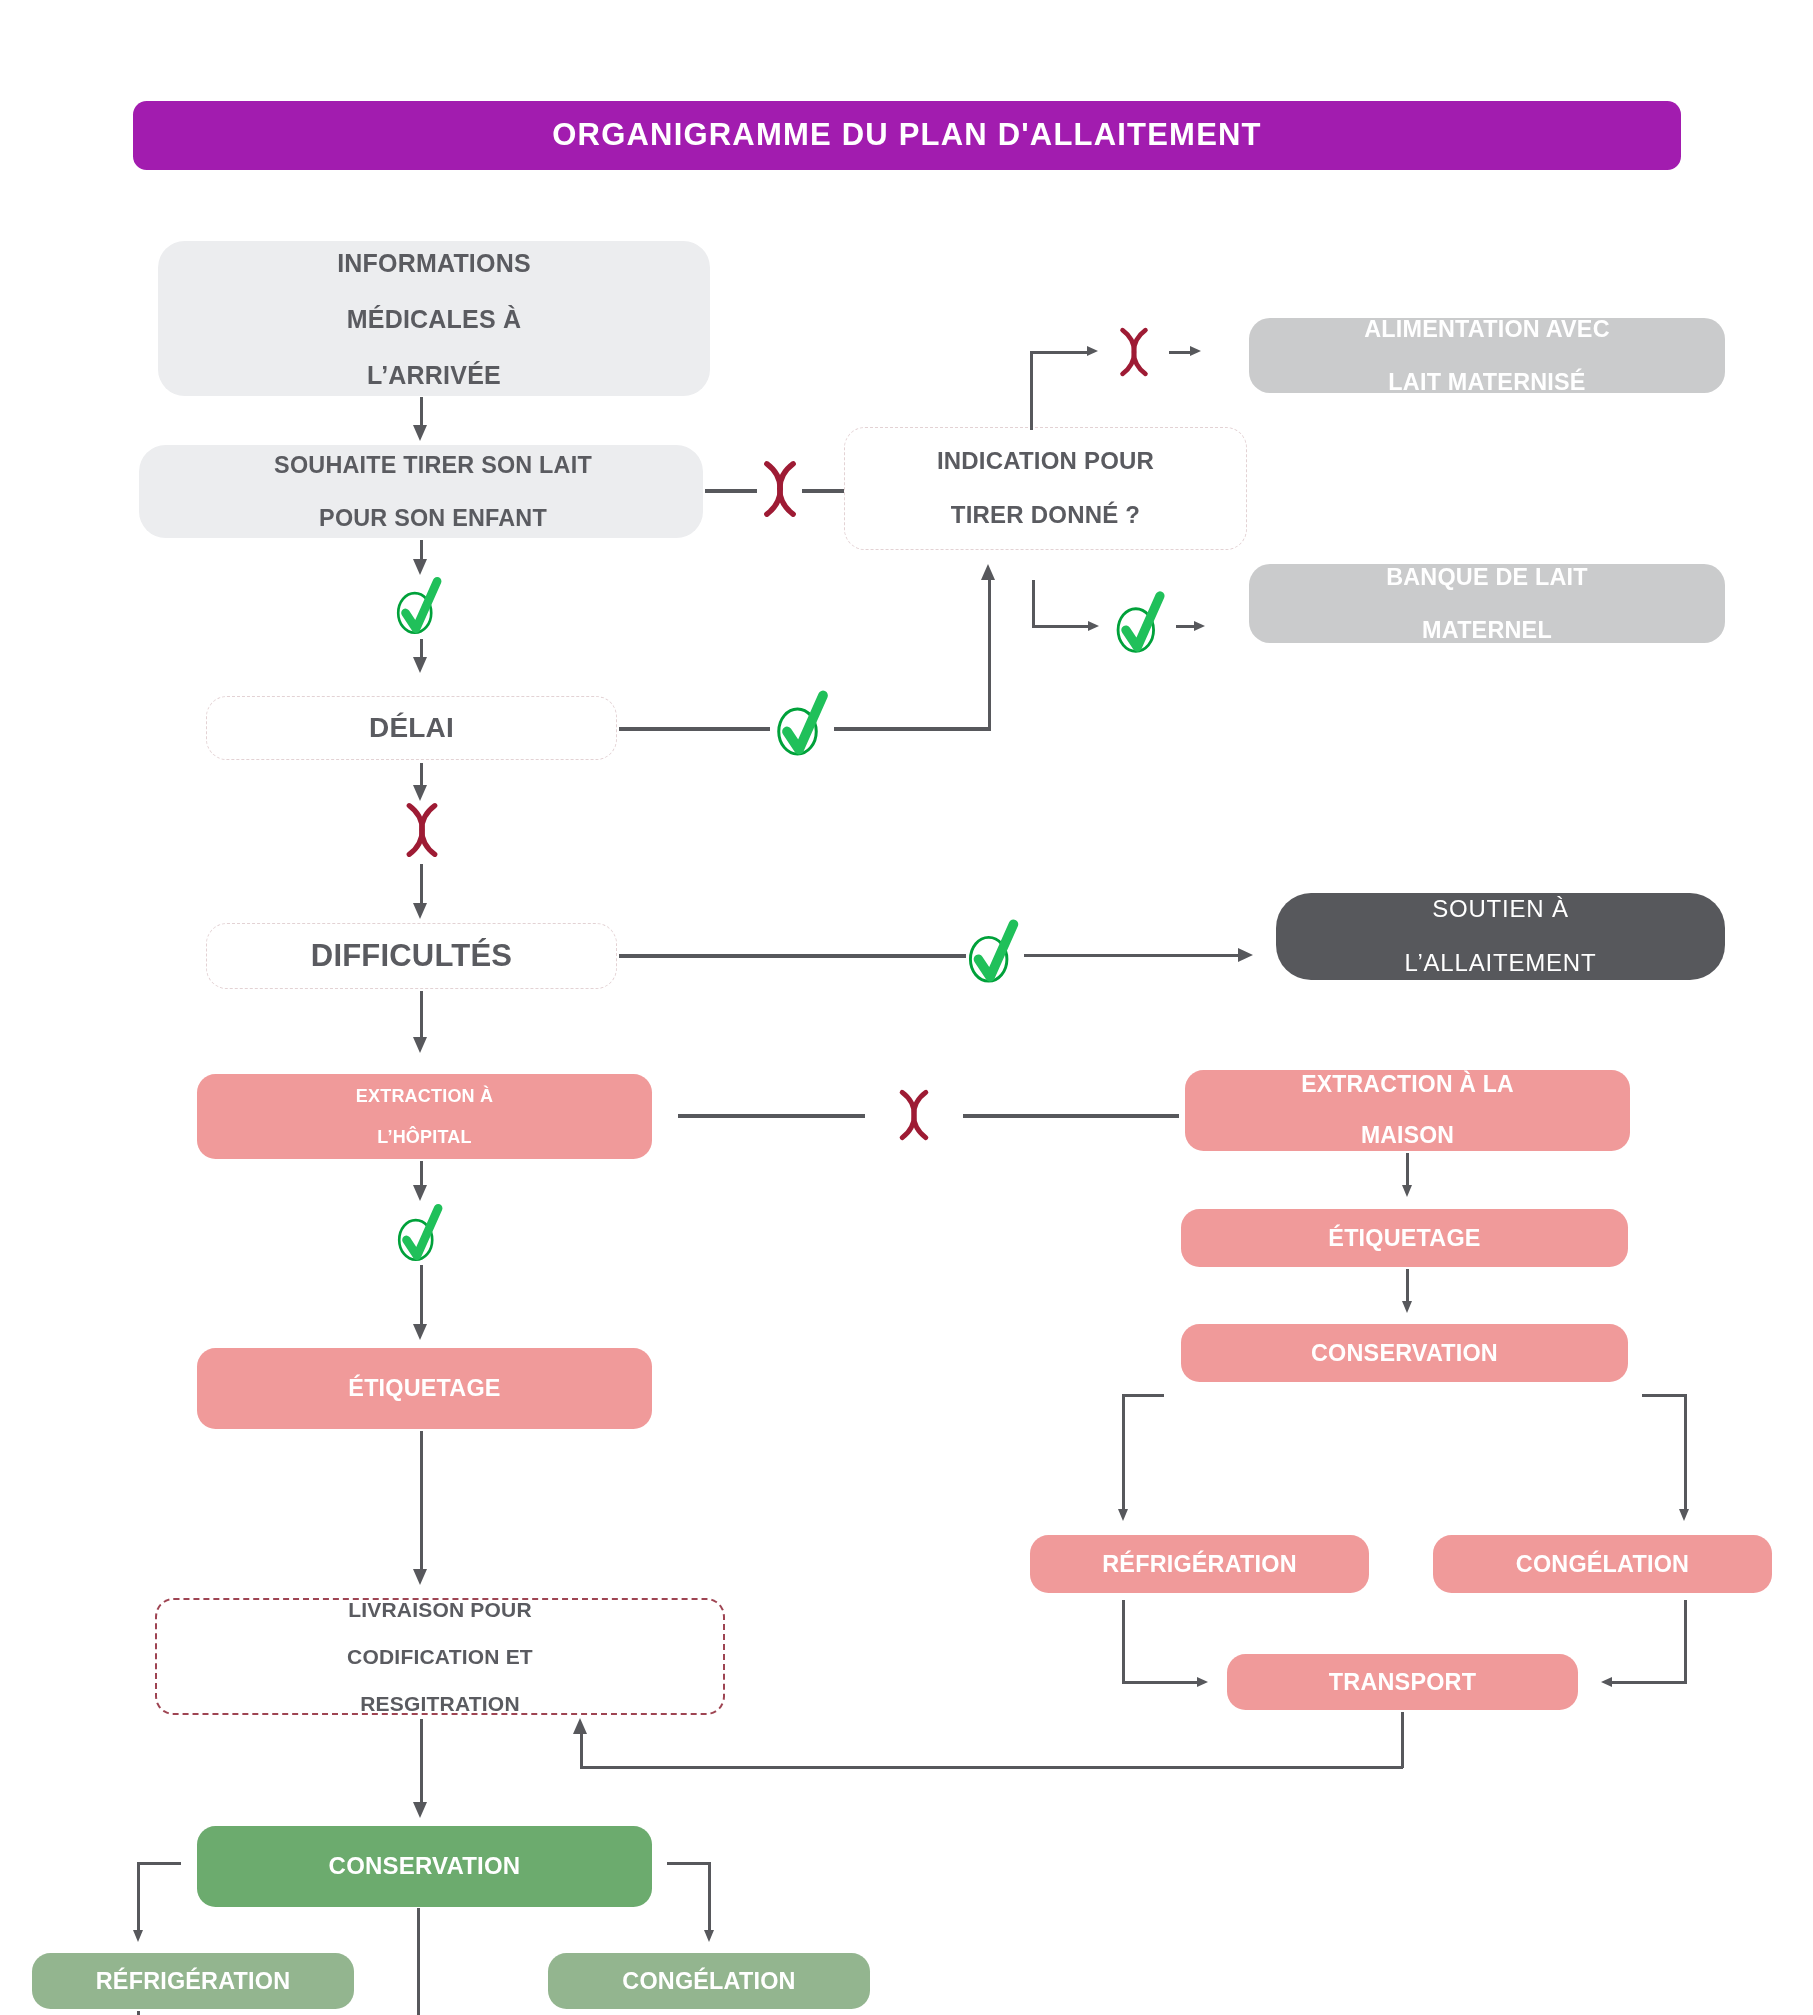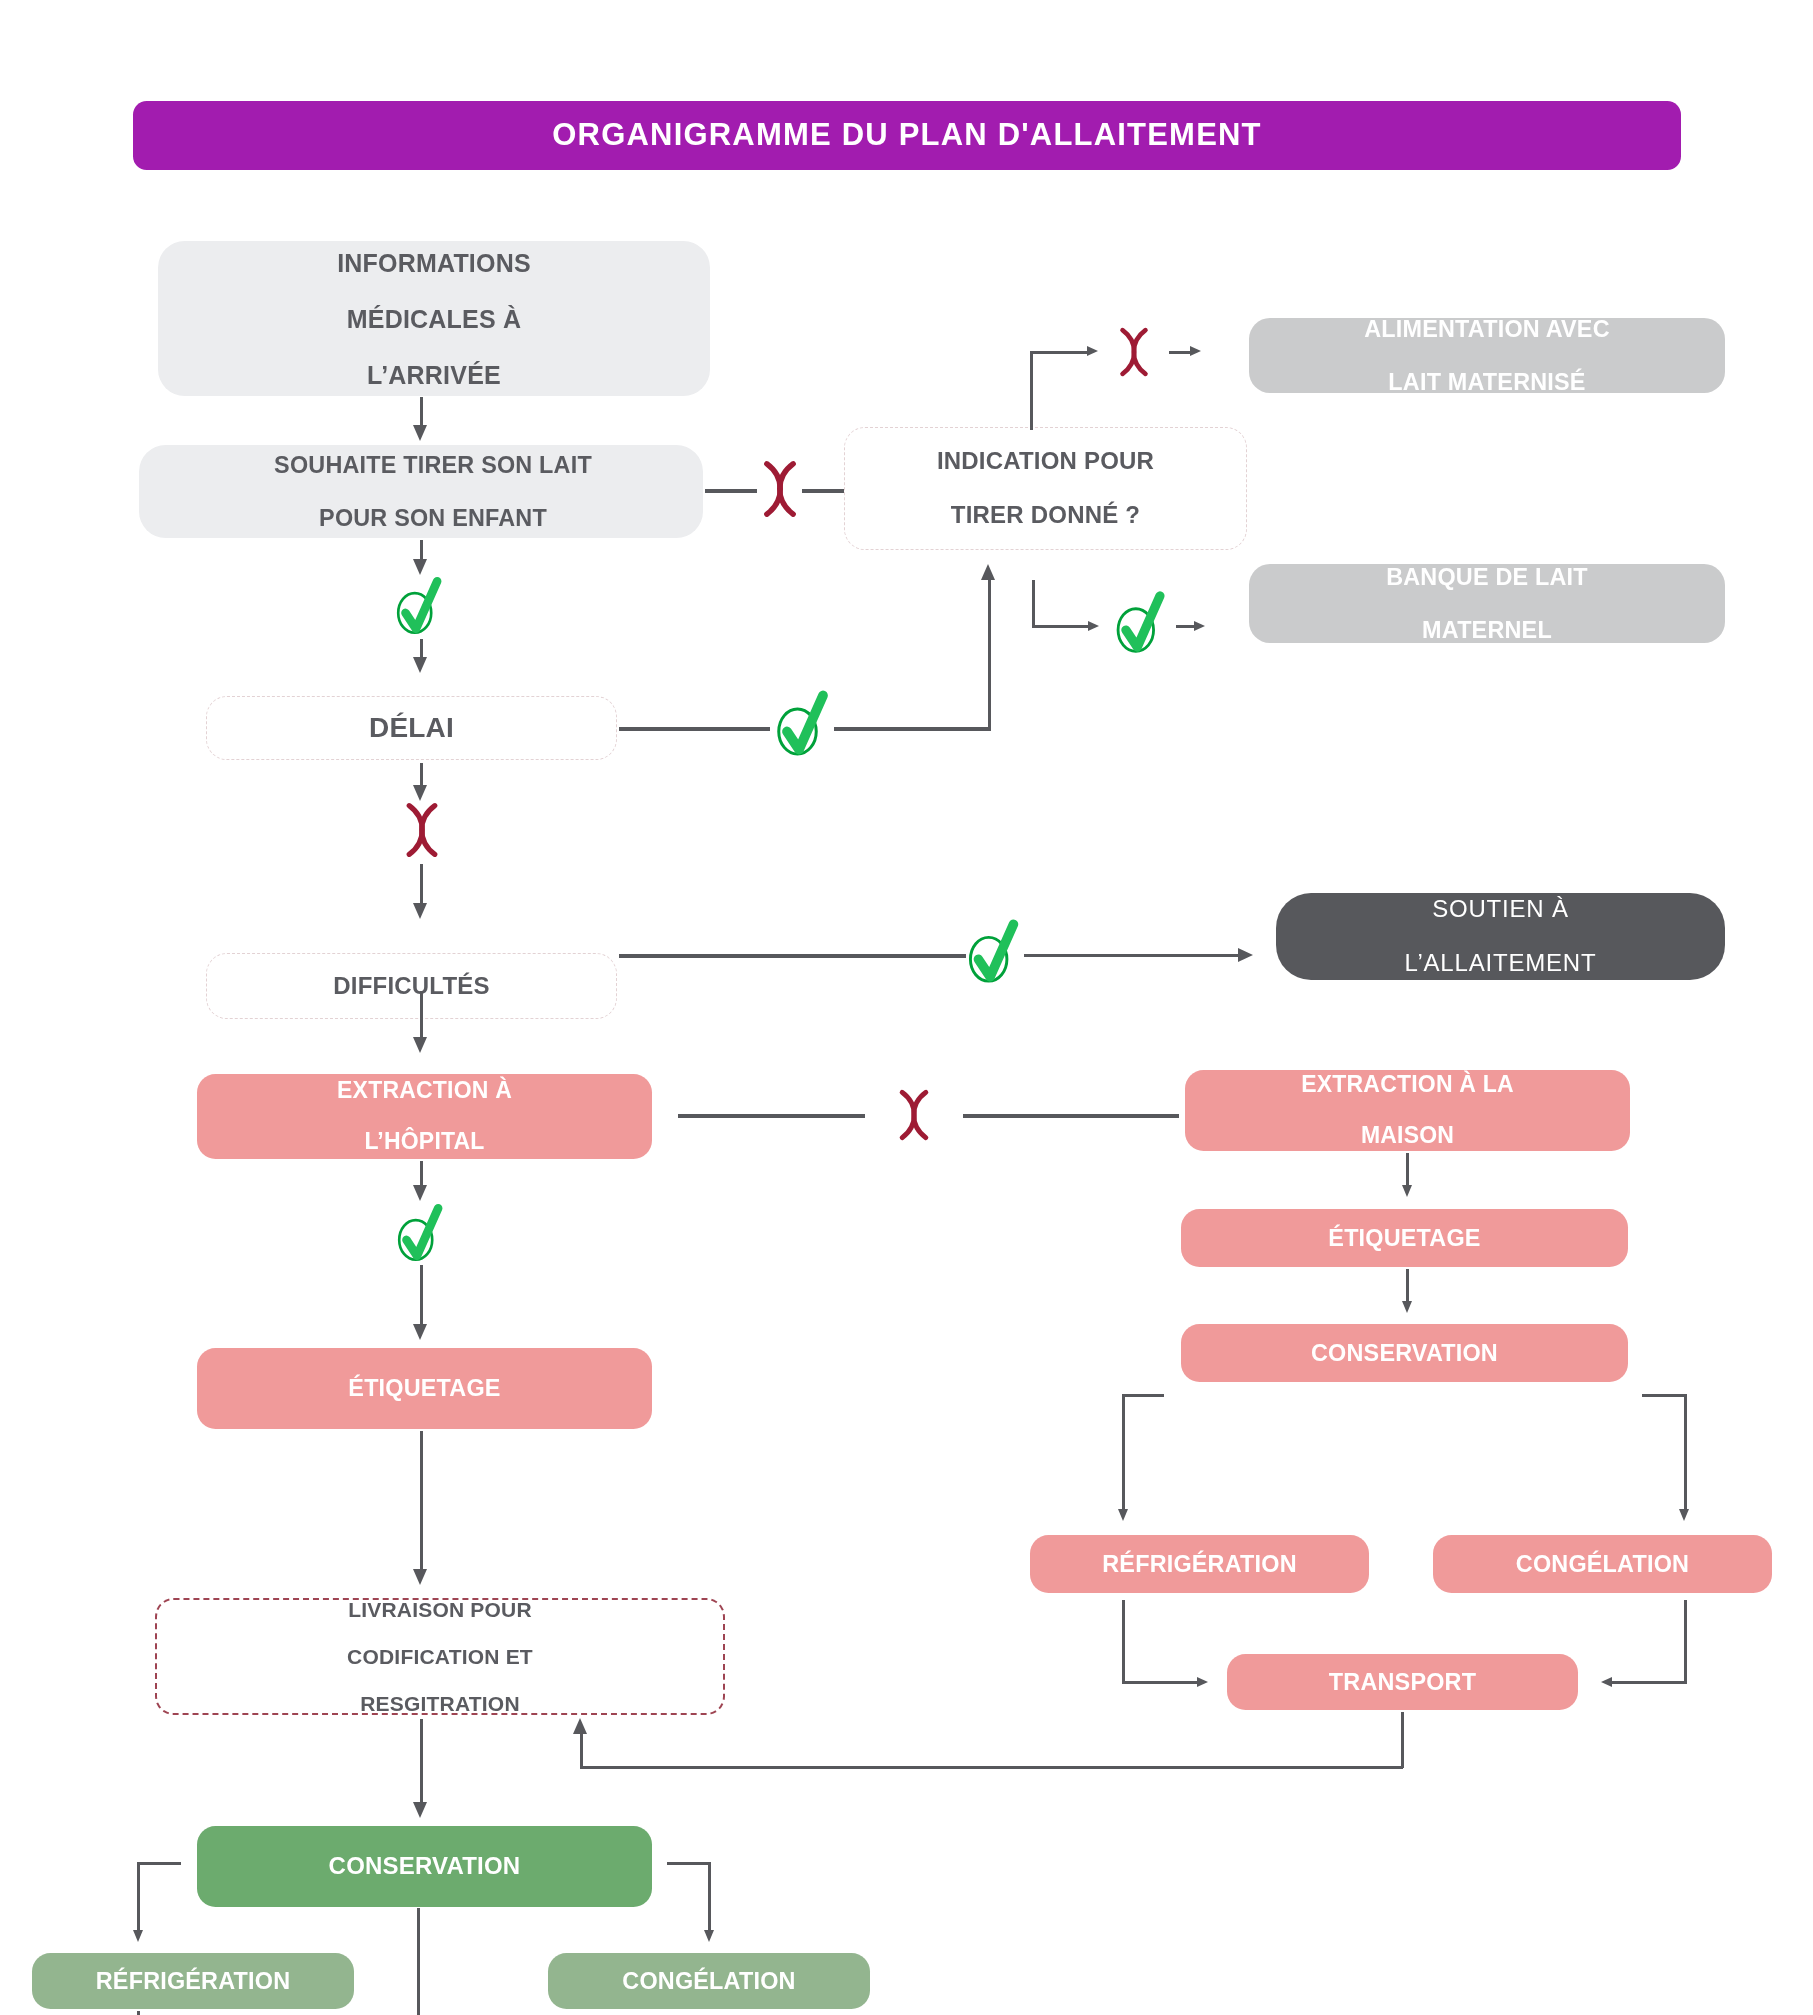--- a/index.html
+++ b/index.html
@@ -179,21 +179,21 @@
   <div class="arw down" style="left:413px;top:785px;"></div>
   <div class="mk" style="left:393px;top:801px;">
     <svg width="58" height="58" viewBox="0 0 100 100">
       <path d="M28 8 C58 30 58 70 28 92" stroke="#9E1B34" stroke-width="9" fill="none" stroke-linecap="round"></path>
       <path d="M72 8 C42 30 42 70 72 92" stroke="#9E1B34" stroke-width="9" fill="none" stroke-linecap="round"></path>
     </svg>
   </div>
   <div class="ln v" style="left:420px;top:864px;height:42px;"></div>
   <div class="arw down" style="left:413px;top:903px;"></div>
 
-  <div class="node dash-pink" style="left:206px;top:953px;width:411px;height:66px;font-size:24px;">
+  <div class="node dash-pink" style="left:206px;top:923px;width:411px;height:66px;font-size:31px;">
     <span>DIFFICULTÉS</span>
   </div>
 
   <div class="ln h thick" style="left:619px;top:954px;width:347px;"></div>
   <div class="mk" style="left:958px;top:914px;">
     <svg width="73" height="73" viewBox="0 0 100 100">
       <ellipse cx="42" cy="62" rx="25" ry="30" fill="none" stroke="#00A13A" stroke-width="4"></ellipse>
       <path d="M28 62 L44 86 L76 14" stroke="#20C05A" stroke-width="13" fill="none" stroke-linecap="round" stroke-linejoin="round"></path>
     </svg>
   </div>
@@ -203,21 +203,21 @@
   <div class="node grey-dark" style="left:1276px;top:893px;width:449px;height:87px;font-size:24px;">
     <span>
       <span>SOUTIEN À</span><br>
       <span>L’ALLAITEMENT</span>
     </span>
   </div>
 
   <div class="ln v" style="left:420px;top:991px;height:48px;"></div>
   <div class="arw down" style="left:413px;top:1037px;"></div>
 
-  <div class="node salmon" style="left:197px;top:1074px;width:455px;height:85px;font-size:23px;">
+  <div class="node salmon" style="left:197px;top:1074px;width:455px;height:85px;font-size:18px;">
     <span>
       <span>EXTRACTION À</span><br>
       <span>L’HÔPITAL</span>
     </span>
   </div>
 
   <div class="ln h thick" style="left:678px;top:1114px;width:187px;"></div>
   <div class="mk" style="left:887px;top:1088px;">
     <svg width="54" height="54" viewBox="0 0 100 100">
       <path d="M28 8 C58 30 58 70 28 92" stroke="#9E1B34" stroke-width="9" fill="none" stroke-linecap="round"></path>

